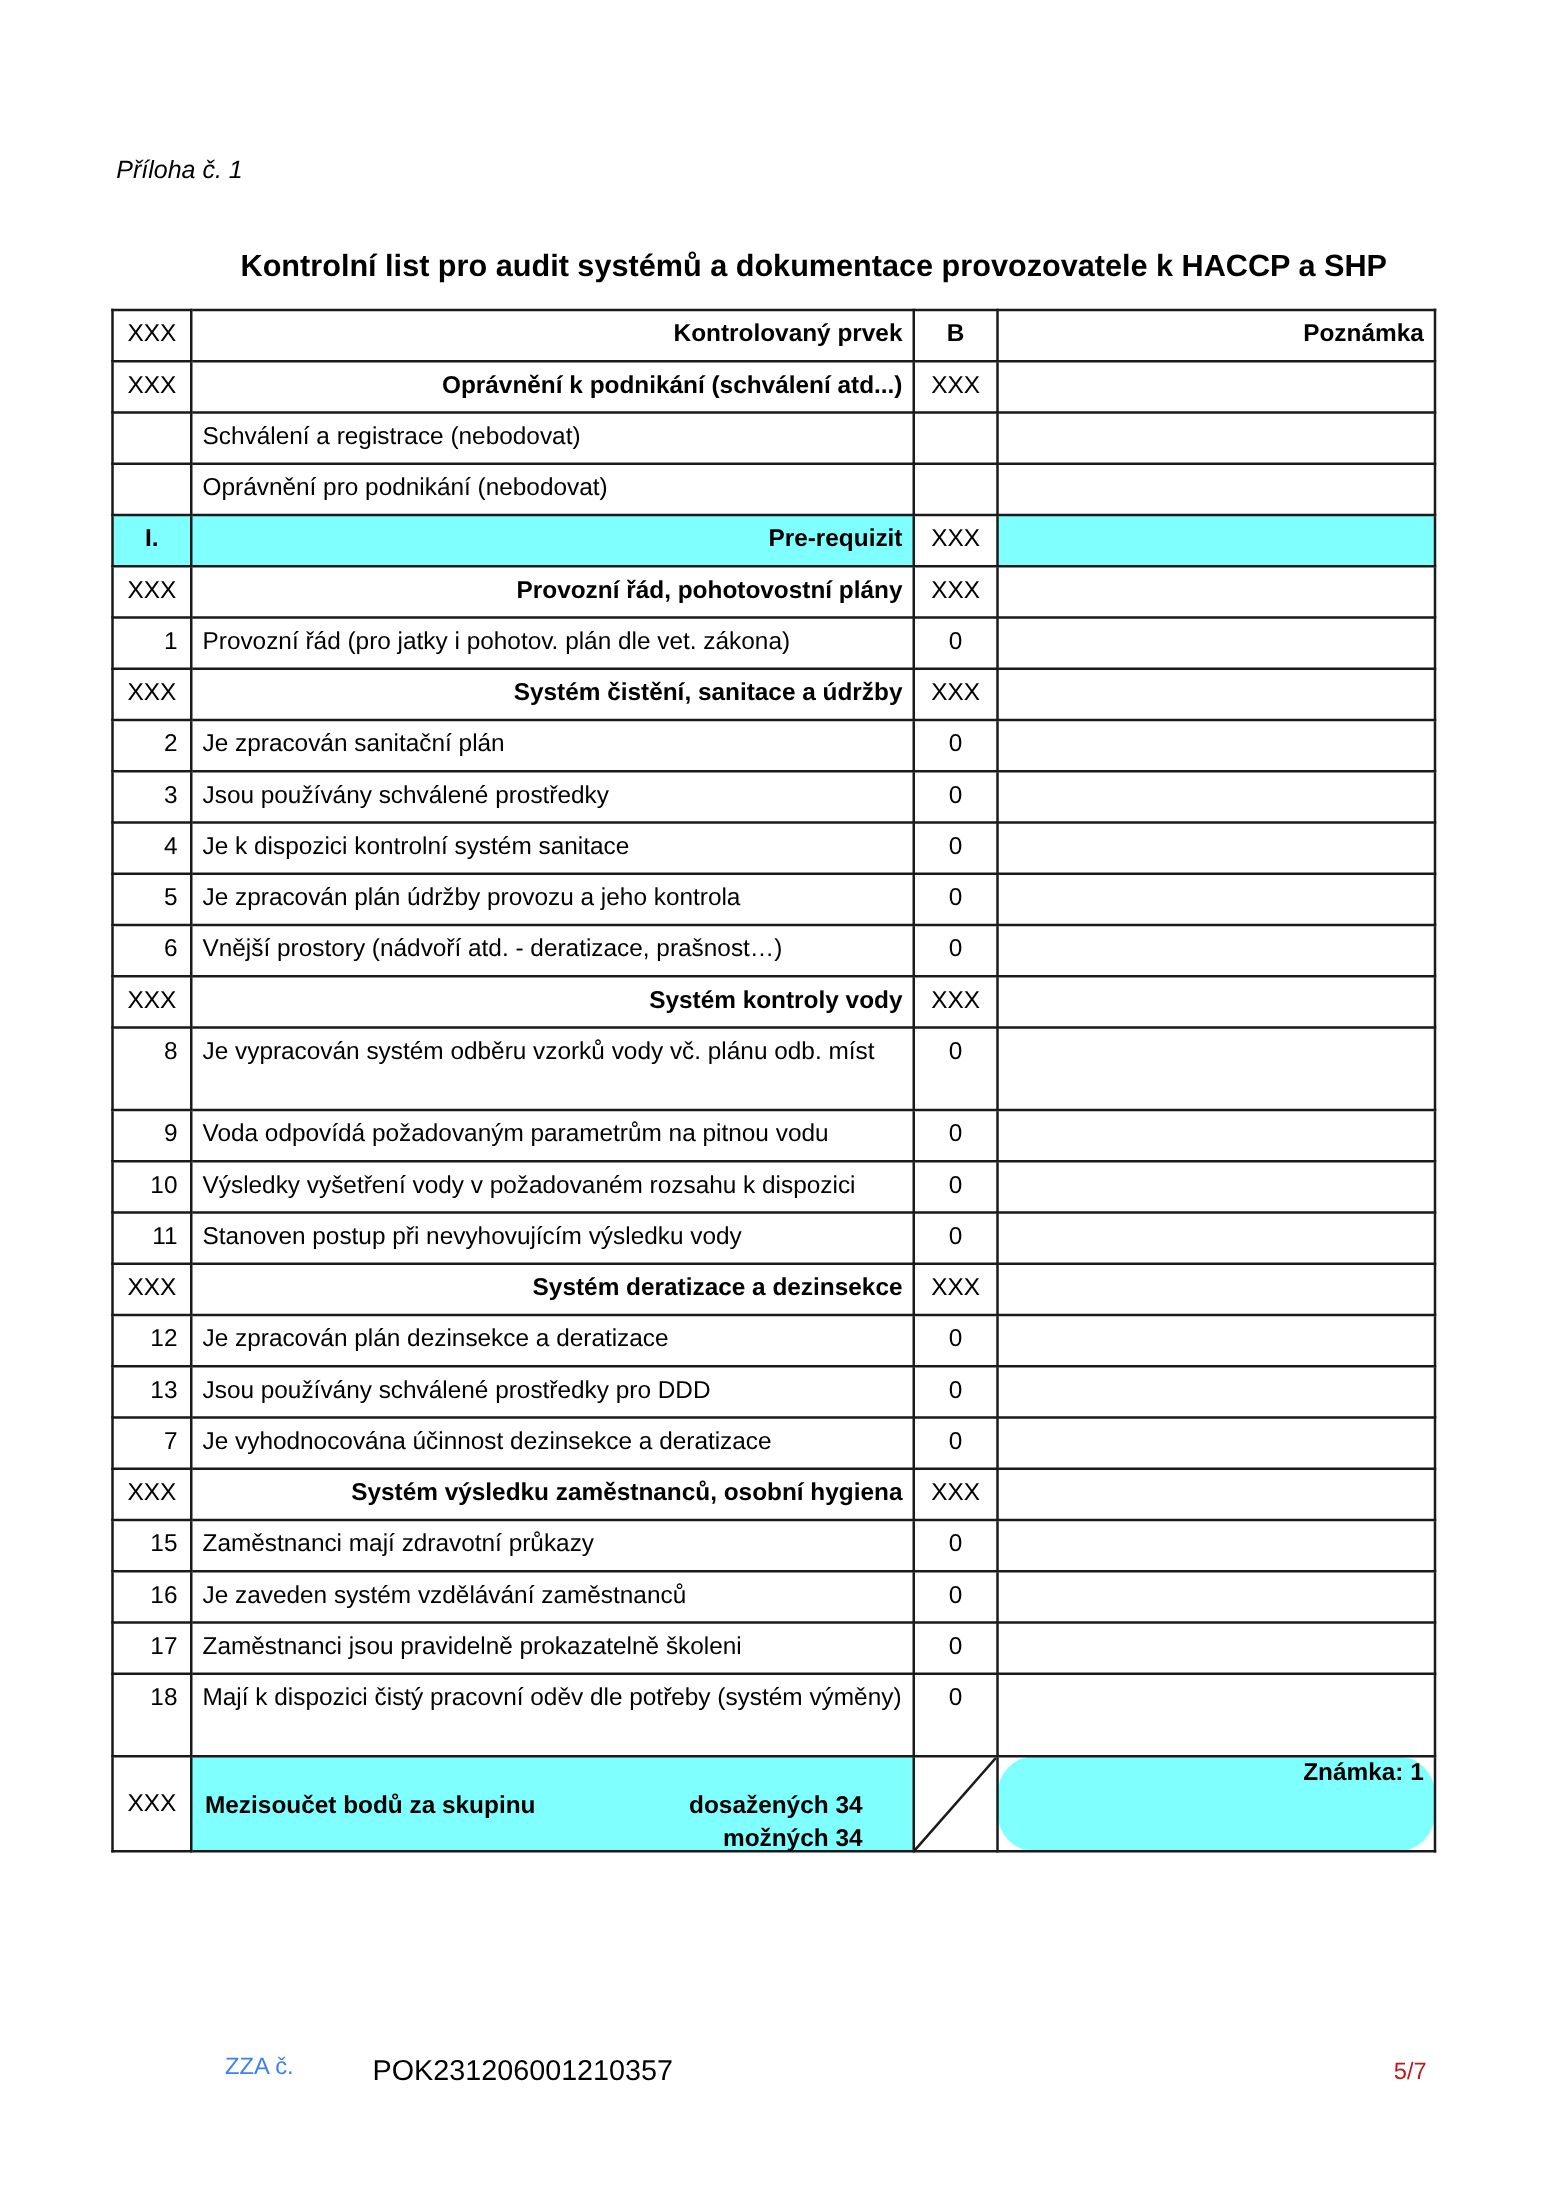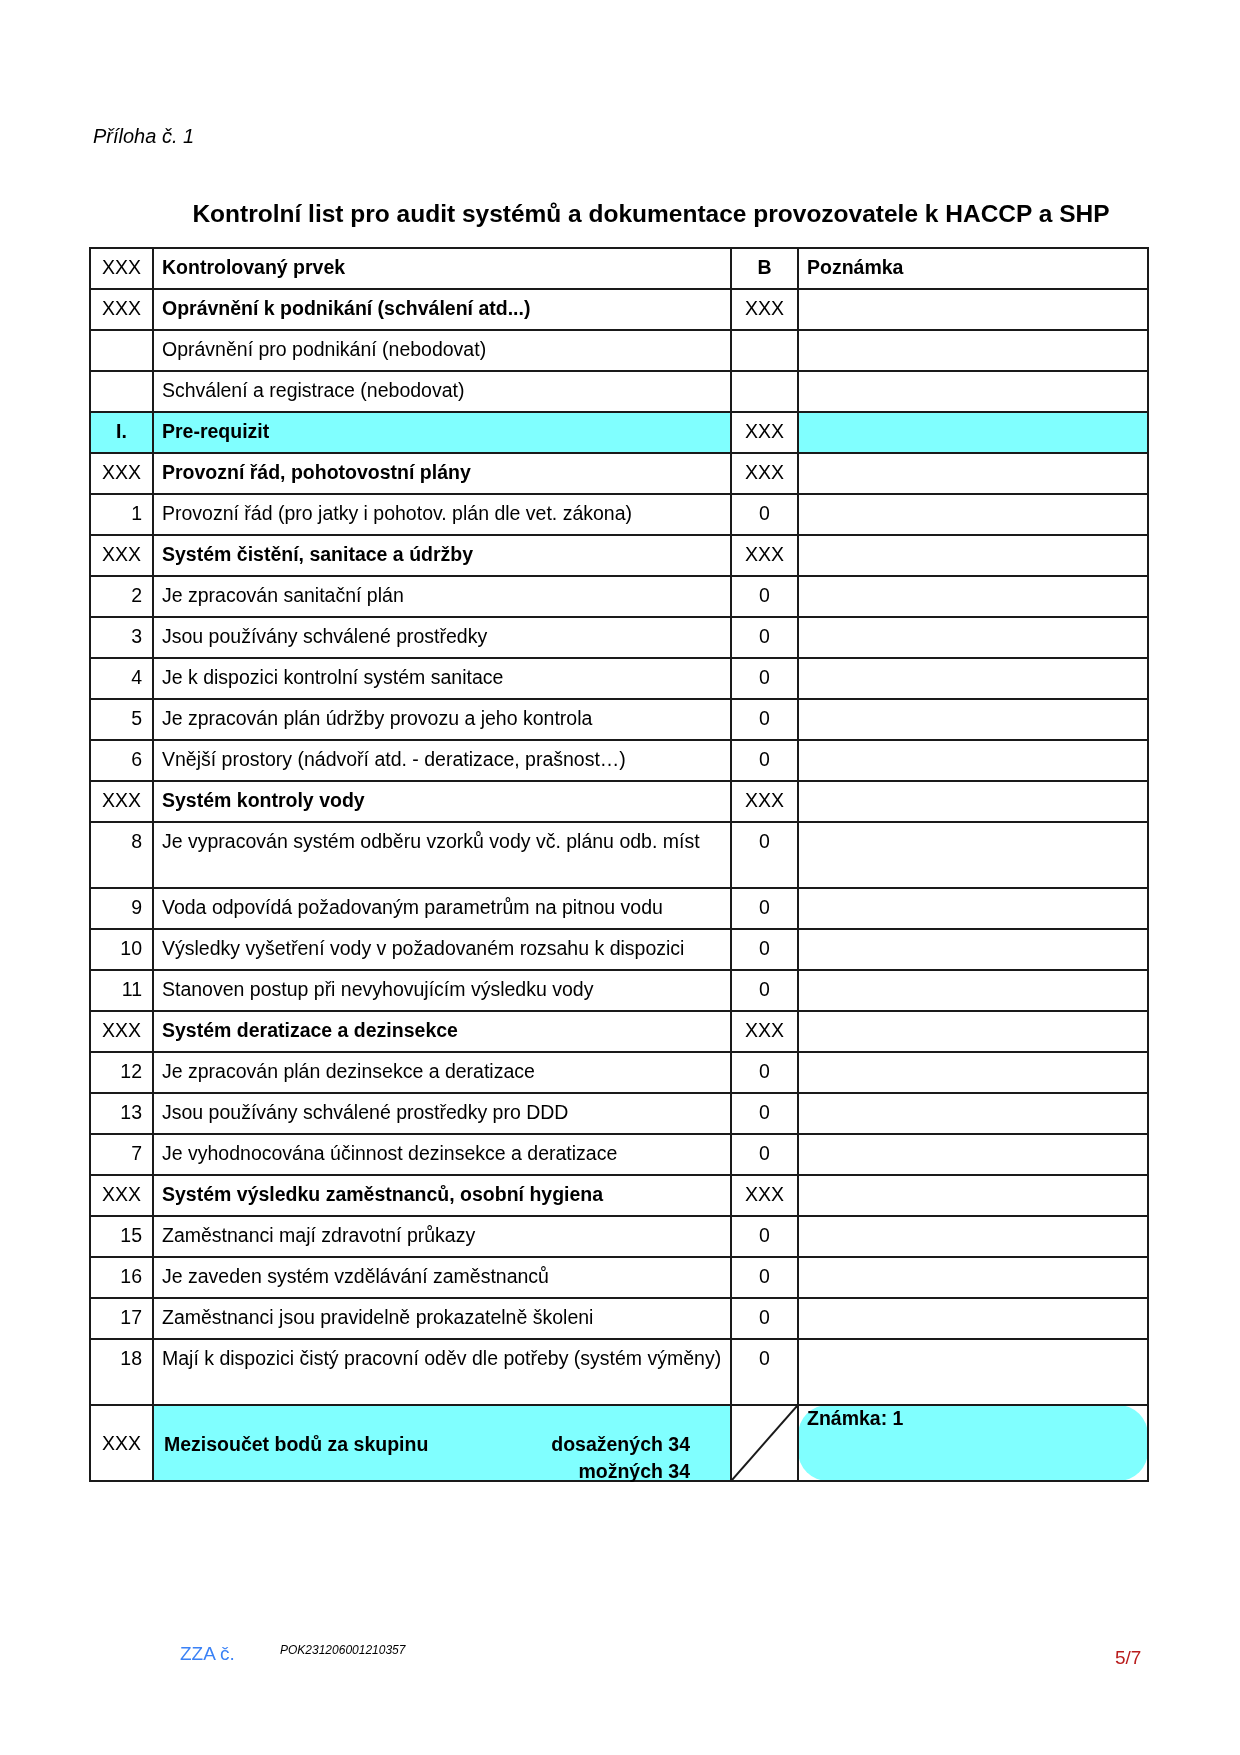--- a/index.html
+++ b/index.html
@@ -31,36 +31,36 @@
     col.c-item { width: 578px; }
     col.c-b { width: 67px; }
     col.c-note { width: 350px; }
     tr.r1 td { height: 33px; }
     tr.r2 td { height: 58px; }
     td.num { text-align: right; padding: 6px 10px 0 0 !important; }
     td.num.xxx { text-align: center; padding: 6px 0 0 0 !important; }
     td.item { padding: 6px 8px 0 8px !important; }
     td.b { text-align: center; padding: 6px 0 0 0 !important; }
     td.note { padding: 6px 8px 0 8px !important; }
-    .bold { font-weight: bold; }
+    .bold { font-weight: bold; text-align: right; }
     .cyan { background: #80ffff; }
     .white { background: #ffffff; }
     tr.sub td.num { vertical-align: middle; padding: 0 !important; text-align: center; }
     .sub-wrap { position: relative; height: 48px; margin-top: 26px; }
     .sub-label { position: absolute; left: 10px; top: 0px; }
     .sub-achieved { position: absolute; right: 40px; top: 0px; }
     .sub-possible { position: absolute; right: 40px; top: 27px; }
     td.diag { position: relative; padding: 0 !important; }
     td.diag svg { position: absolute; left: 0; top: 0; width: 100%; height: 100%; }
     td.grade { padding: 0px 8px 0 8px !important; border-radius: 30px; }
     .footer-label {
       position: absolute; left: 180px; top: 1643px; font-size: 19px; color: #3b82f6;
     }
     .footer-code {
-      position: absolute; left: 280px; top: 1643px; font-size: 12px; color: #000; font-style: italic;
+      position: absolute; left: 298px; top: 1643px; font-size: 23px; color: #000;
     }
     .footer-page {
       position: absolute; left: 1115px; top: 1647px; font-size: 19px; color: #b91c1c;
     }
   </style>
 </head>
 <body>
 
 <div class="annex">Příloha č. 1</div>
 <div class="title"><span>Kontrolní list pro audit systémů a dokumentace provozovatele k HACCP a SHP</span></div>
@@ -80,27 +80,27 @@
       <td class="note bold">Poznámka</td>
     </tr>
   <tr class="r1">
         <td class="num xxx">XXX</td>
         <td class="item bold">Oprávnění k podnikání (schválení atd...)</td>
         <td class="b white">XXX</td>
         <td class="note"></td>
       </tr>
       <tr class="r1">
         <td class="num"></td>
+        <td class="item">Schválení a registrace (nebodovat)</td>
+        <td class="b white"></td>
+        <td class="note"></td>
+      </tr>
+      <tr class="r1">
+        <td class="num"></td>
         <td class="item">Oprávnění pro podnikání (nebodovat)</td>
-        <td class="b white"></td>
-        <td class="note"></td>
-      </tr>
-      <tr class="r1">
-        <td class="num"></td>
-        <td class="item">Schválení a registrace (nebodovat)</td>
         <td class="b white"></td>
         <td class="note"></td>
       </tr>
       <tr class="r1">
         <td class="num xxx bold cyan">I.</td>
         <td class="item bold cyan">Pre-requizit</td>
         <td class="b white">XXX</td>
         <td class="note cyan"></td>
       </tr>
       <tr class="r1">

